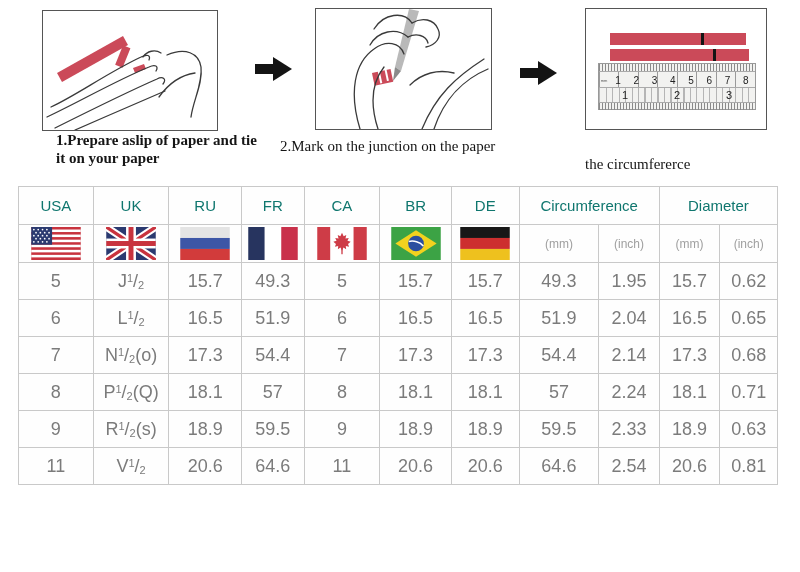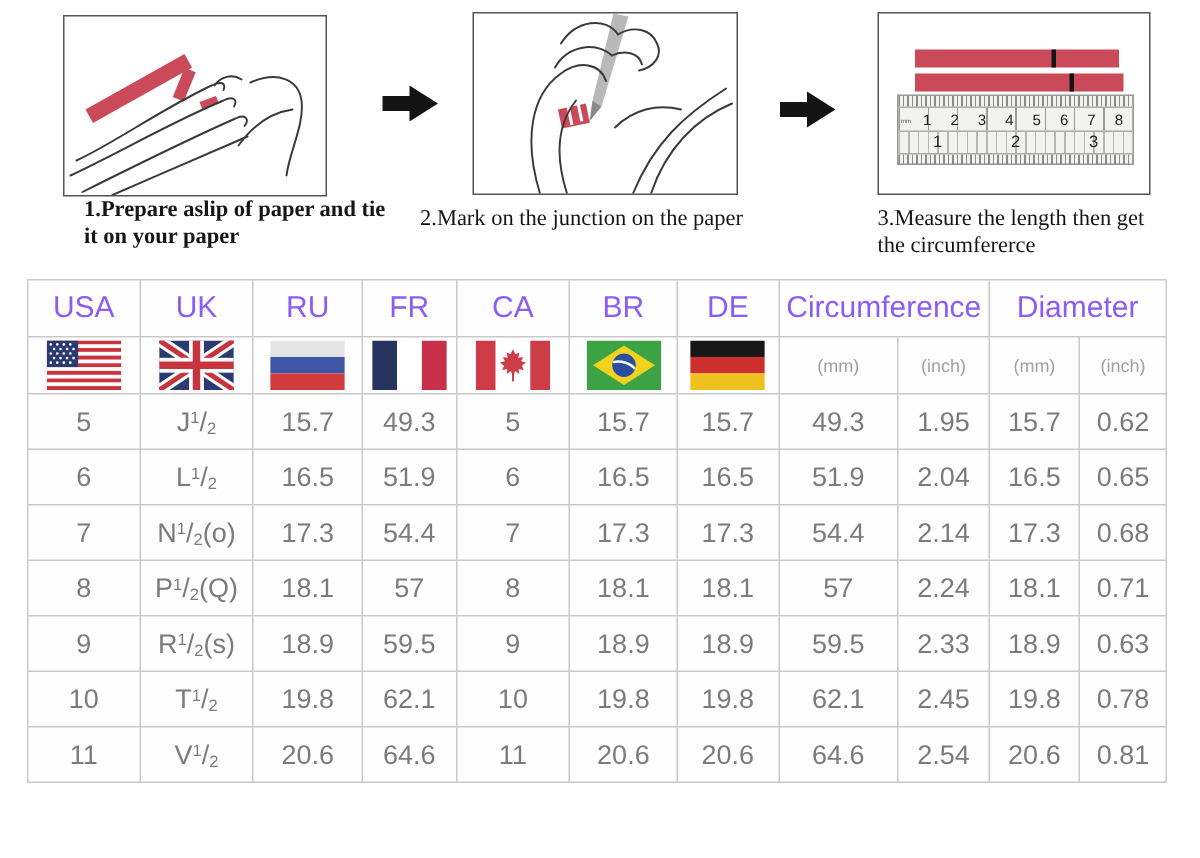--- a/index.html
+++ b/index.html
@@ -40,21 +40,21 @@
   .strip .mark{position:absolute;top:0;width:3px;height:12px;background:#141414;}
   #strip1{left:24px;top:24px;width:136px;}
   #strip2{left:24px;top:40px;width:139px;}
 
   
   #sizetable{position:absolute;left:18px;top:186px;width:760px;
              border-collapse:collapse;table-layout:fixed;}
   #sizetable th,#sizetable td{border:1px solid #c9c9c9;text-align:center;
              vertical-align:middle;padding:0;background:#fefefe;}
   #sizetable thead th{height:37px;font-weight:normal;}
-  .country-code,.measure-label{font-size:20px;color:#8b5cf6;}
+  .country-code,.measure-label{font-size:15px;color:#0f766e;}
   .flag-row th{height:37px;}
   .subunit{font-size:12px;color:#a0a0a0;}
   #sizetable tbody td{height:36px;font-size:18px;color:#7b7b7b;}
   #sizetable tbody td sup{font-size:11px;vertical-align:5px;}
   #sizetable tbody td sub{font-size:11px;vertical-align:-2px;}
   .flag{display:block;margin:0 auto;}
   svg{display:block;}
   .panel svg{width:100%;height:100%;}
 </style>
 </head>
@@ -142,21 +142,21 @@
 </div>
 
 <div class="caption" id="cap1">
   <span>1.Prepare aslip of paper and tie</span><br>
   <span>it on your paper</span>
 </div>
 <div class="caption" id="cap2">
   <span>2.Mark on the junction on the paper</span>
 </div>
 <div class="caption" id="cap3">
-  <span>3.Measure the length then get</span><br>
+  <br>
   <span>the circumfererce</span>
 </div>
 
 <table id="sizetable">
   <colgroup>
     <col style="width:74px">
       <col style="width:75px">
       <col style="width:72px">
     <col style="width:62px">
       <col style="width:75px">
@@ -331,33 +331,20 @@
         <td>59.5</td>
         <td>9</td>
         <td>18.9</td>
         <td>18.9</td>
         <td>59.5</td>
         <td>2.33</td>
         <td>18.9</td>
         <td>0.63</td>
       </tr>
       <tr>
-        <td>10</td>
-        <td>T<sup>1</sup>/<sub>2</sub></td>
-        <td>19.8</td>
-        <td>62.1</td>
-        <td>10</td>
-        <td>19.8</td>
-        <td>19.8</td>
-        <td>62.1</td>
-        <td>2.45</td>
-        <td>19.8</td>
-        <td>0.78</td>
-      </tr>
-      <tr>
         <td>11</td>
         <td>V<sup>1</sup>/<sub>2</sub></td>
         <td>20.6</td>
         <td>64.6</td>
         <td>11</td>
         <td>20.6</td>
         <td>20.6</td>
         <td>64.6</td>
         <td>2.54</td>
         <td>20.6</td>

